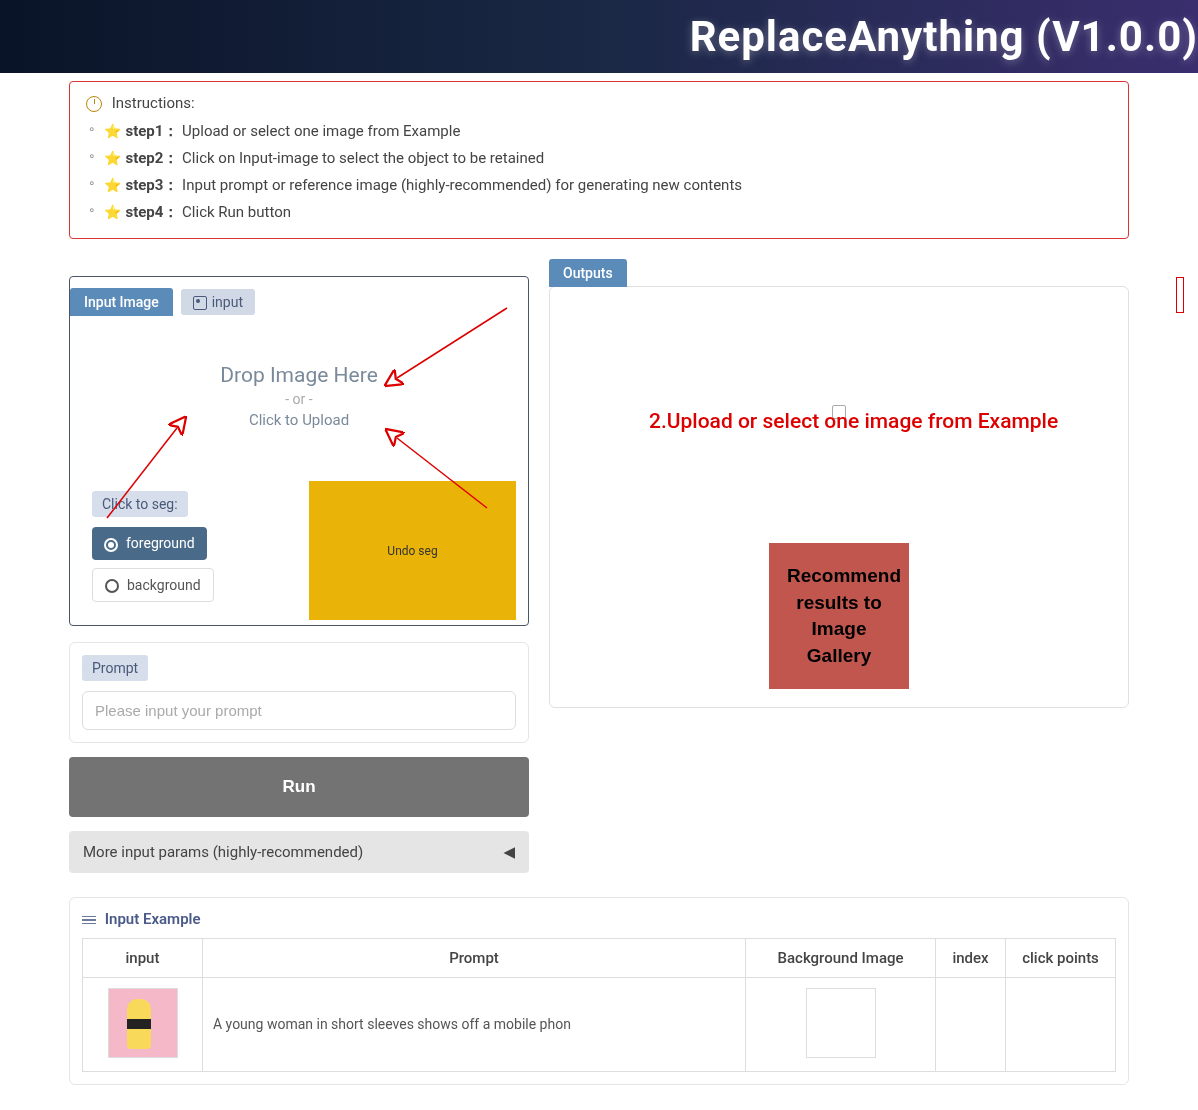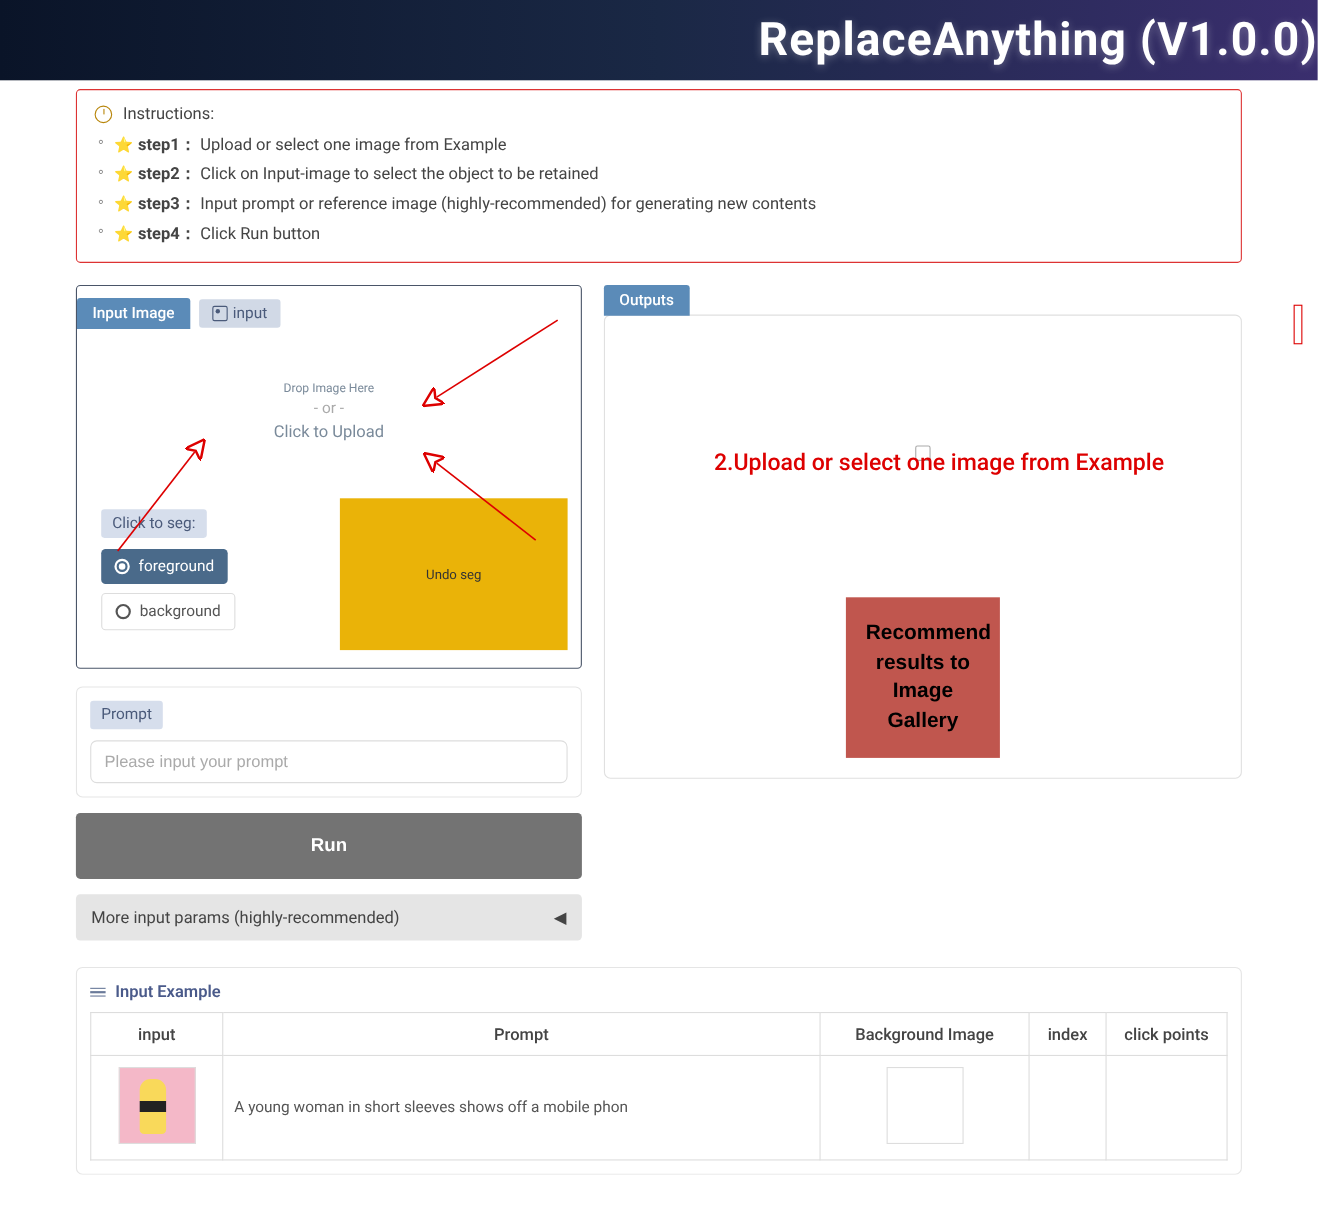--- a/index.html
+++ b/index.html
@@ -12,27 +12,27 @@
 .clock-icon { display:inline-block; width:16px; height:16px; border:1.5px solid #b8860b; border-radius:50%; vertical-align:middle; margin-right:6px; position:relative; }
 .clock-icon::after { content:""; position:absolute; width:1px; height:5px; background:#b8860b; left:7px; top:2px; }
 .inst-list { list-style: none; padding-left: 18px; }
 .inst-list li { font-size: 15px; color: #444; padding: 4px 0; position: relative; }
 .inst-list li::before { content: "∘"; position: absolute; left: -16px; top: 4px; color: #888; font-size: 12px; }
 .star-icon { color: #e6b800; font-size: 14px; margin-right: 4px; }
 .step-bold { font-weight: 700; }
 .row { display: flex; gap: 20px; align-items: flex-start; }
 .col { flex: 1; }
 .panel-label { display: inline-block; background: #5b8bb8; color: #fff; padding: 6px 14px; font-size: 14px; font-weight: 500; border-top-left-radius: 3px; border-top-right-radius: 3px; }
-.panel-box { border: 1.5px solid #4a5568; border-radius: 4px; padding: 0 12px 16px 12px; position: relative; }
+.panel-box { border: 1.5px solid #4a5568; border-radius: 4px; padding: 0 12px 5px 12px; position: relative; margin-top: 17px; }
 .panel-box .panel-label { margin: -1px 0 0 -12px; }
 .input-tag { display:inline-block; background:#d1d9e6; color:#4a5a7a; padding:5px 12px; font-size:14px; border-radius:3px; margin:12px 0 8px 4px; }
 .img-ico { display:inline-block; width:14px; height:14px; border:1.5px solid #4a5a7a; border-radius:2px; vertical-align:middle; margin-right:5px; position:relative; }
 .img-ico::after { content:""; position:absolute; width:4px; height:4px; border-radius:50%; background:#4a5a7a; top:2px; left:2px; }
 .dropzone { border: none; border-radius: 6px; padding: 40px 10px; text-align: center; background: #fff; position: relative; }
-.drop-text1 { color: #7a8a9a; font-size: 11px; margin-bottom: 4px; }
+.drop-text1 { color: #7a8a9a; font-size: 21px; margin-bottom: 4px; }
 .drop-or { color: #aaa; font-size: 14px; margin-bottom: 4px; }
 .drop-text2 { color: #7a8a9a; font-size: 15px; }
 .seg-row { display:flex; margin-top: 12px; }
 .seg-left { flex:1; background:#fff; padding:10px; }
 .seg-label { display:inline-block; background:#d6deec; color:#4a5a7a; padding:5px 10px; font-size:14px; border-radius:3px; margin-bottom:10px; }
 .radio-btn { display:block; padding:8px 12px; border-radius:4px; font-size:14px; margin-bottom:8px; width:fit-content; cursor:pointer; }
 .radio-btn.selected { background:#4a6a8a; color:#fff;text-align:center; }
 .radio-btn.unselected { background:#fff; border:1px solid #ddd; color:#555; }
 .radio-dot { display:inline-block; width:14px; height:14px; border-radius:50%; border:2px solid currentColor; vertical-align:middle; margin-right:8px; position:relative; }
 .radio-btn.selected .radio-dot::after { content:""; position:absolute; width:6px; height:6px; background:#fff; border-radius:50%; top:2px; left:2px; }

